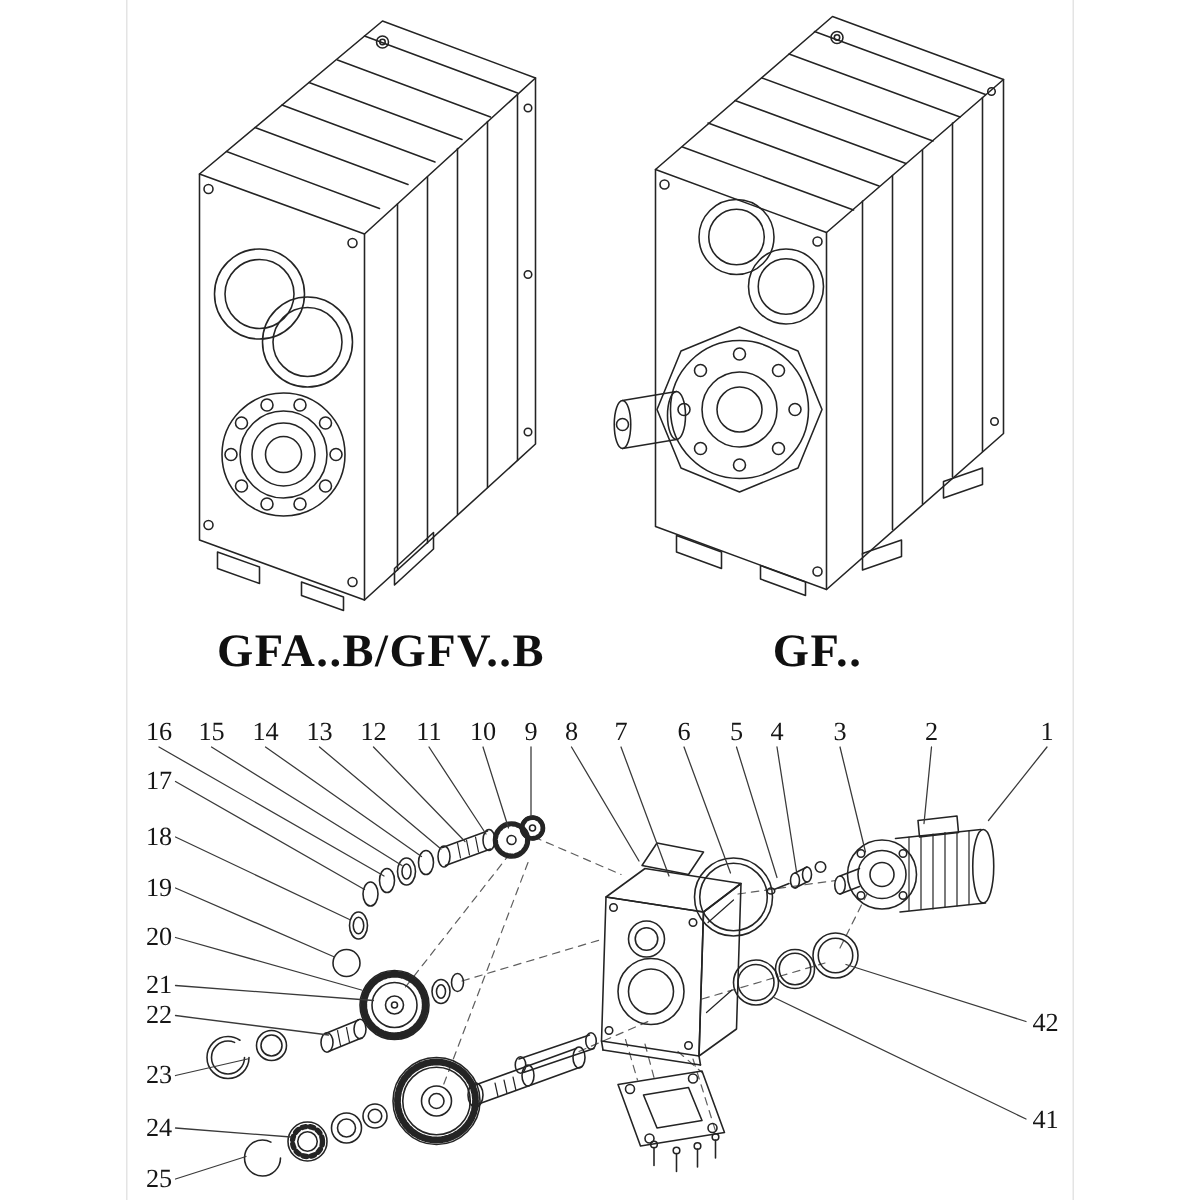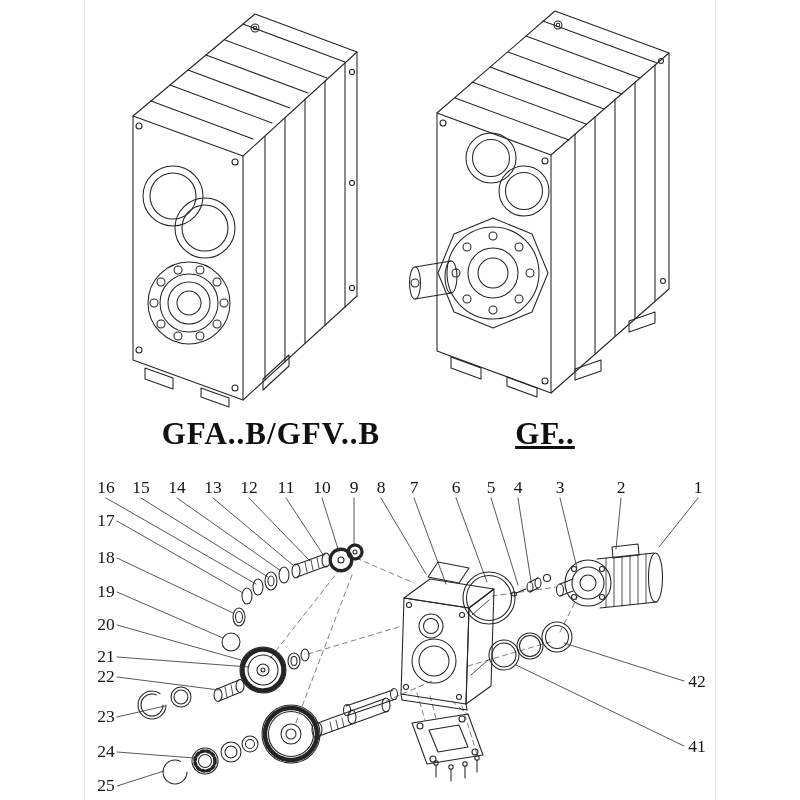--- a/index.html
+++ b/index.html
@@ -156,22 +156,22 @@
         <circle cx="140" cy="378" r="3"></circle>
     </g>
     <g>
       <path d="M46,354 L76,365 L76,376 L46,365 Z"></path>
       <path d="M102,374 L132,385 L132,394 L102,383 Z"></path>
       <path d="M170,366 L196,357 L196,368 L170,377 Z"></path>
       <path d="M224,318 L250,309 L250,320 L224,329 Z"></path>
     </g>
   </svg>
 
-  <div class="caption" style="left:121px;top:416px;width:300px;">GFA..B/GFV..B</div>
-  <div class="caption" style="left:445px;top:416px;width:200px;text-decoration:underline;">GF..</div>
+  <div class="caption" style="left:104px;top:416px;width:300px;">GFA..B/GFV..B</div>
+  <div class="caption" style="left:445px;top:416px;width:200px;">GF..</div>
 
   <svg class="figsvg art" style="left:0;top:465px;" width="800" height="335" viewBox="0 0 800 335">
 
     <g>
       <line class="dash" x1="356" y1="93" x2="414" y2="118"></line>
       <line class="dash" x1="340" y1="104" x2="268" y2="196"></line>
       <line class="dash" x1="352" y1="110" x2="295" y2="260"></line>
       <line class="dash" x1="308" y1="189" x2="402" y2="161"></line>
       <line class="dash" x1="386" y1="236" x2="432" y2="216"></line>
       <line class="dash" x1="468" y1="201" x2="550" y2="177"></line>

